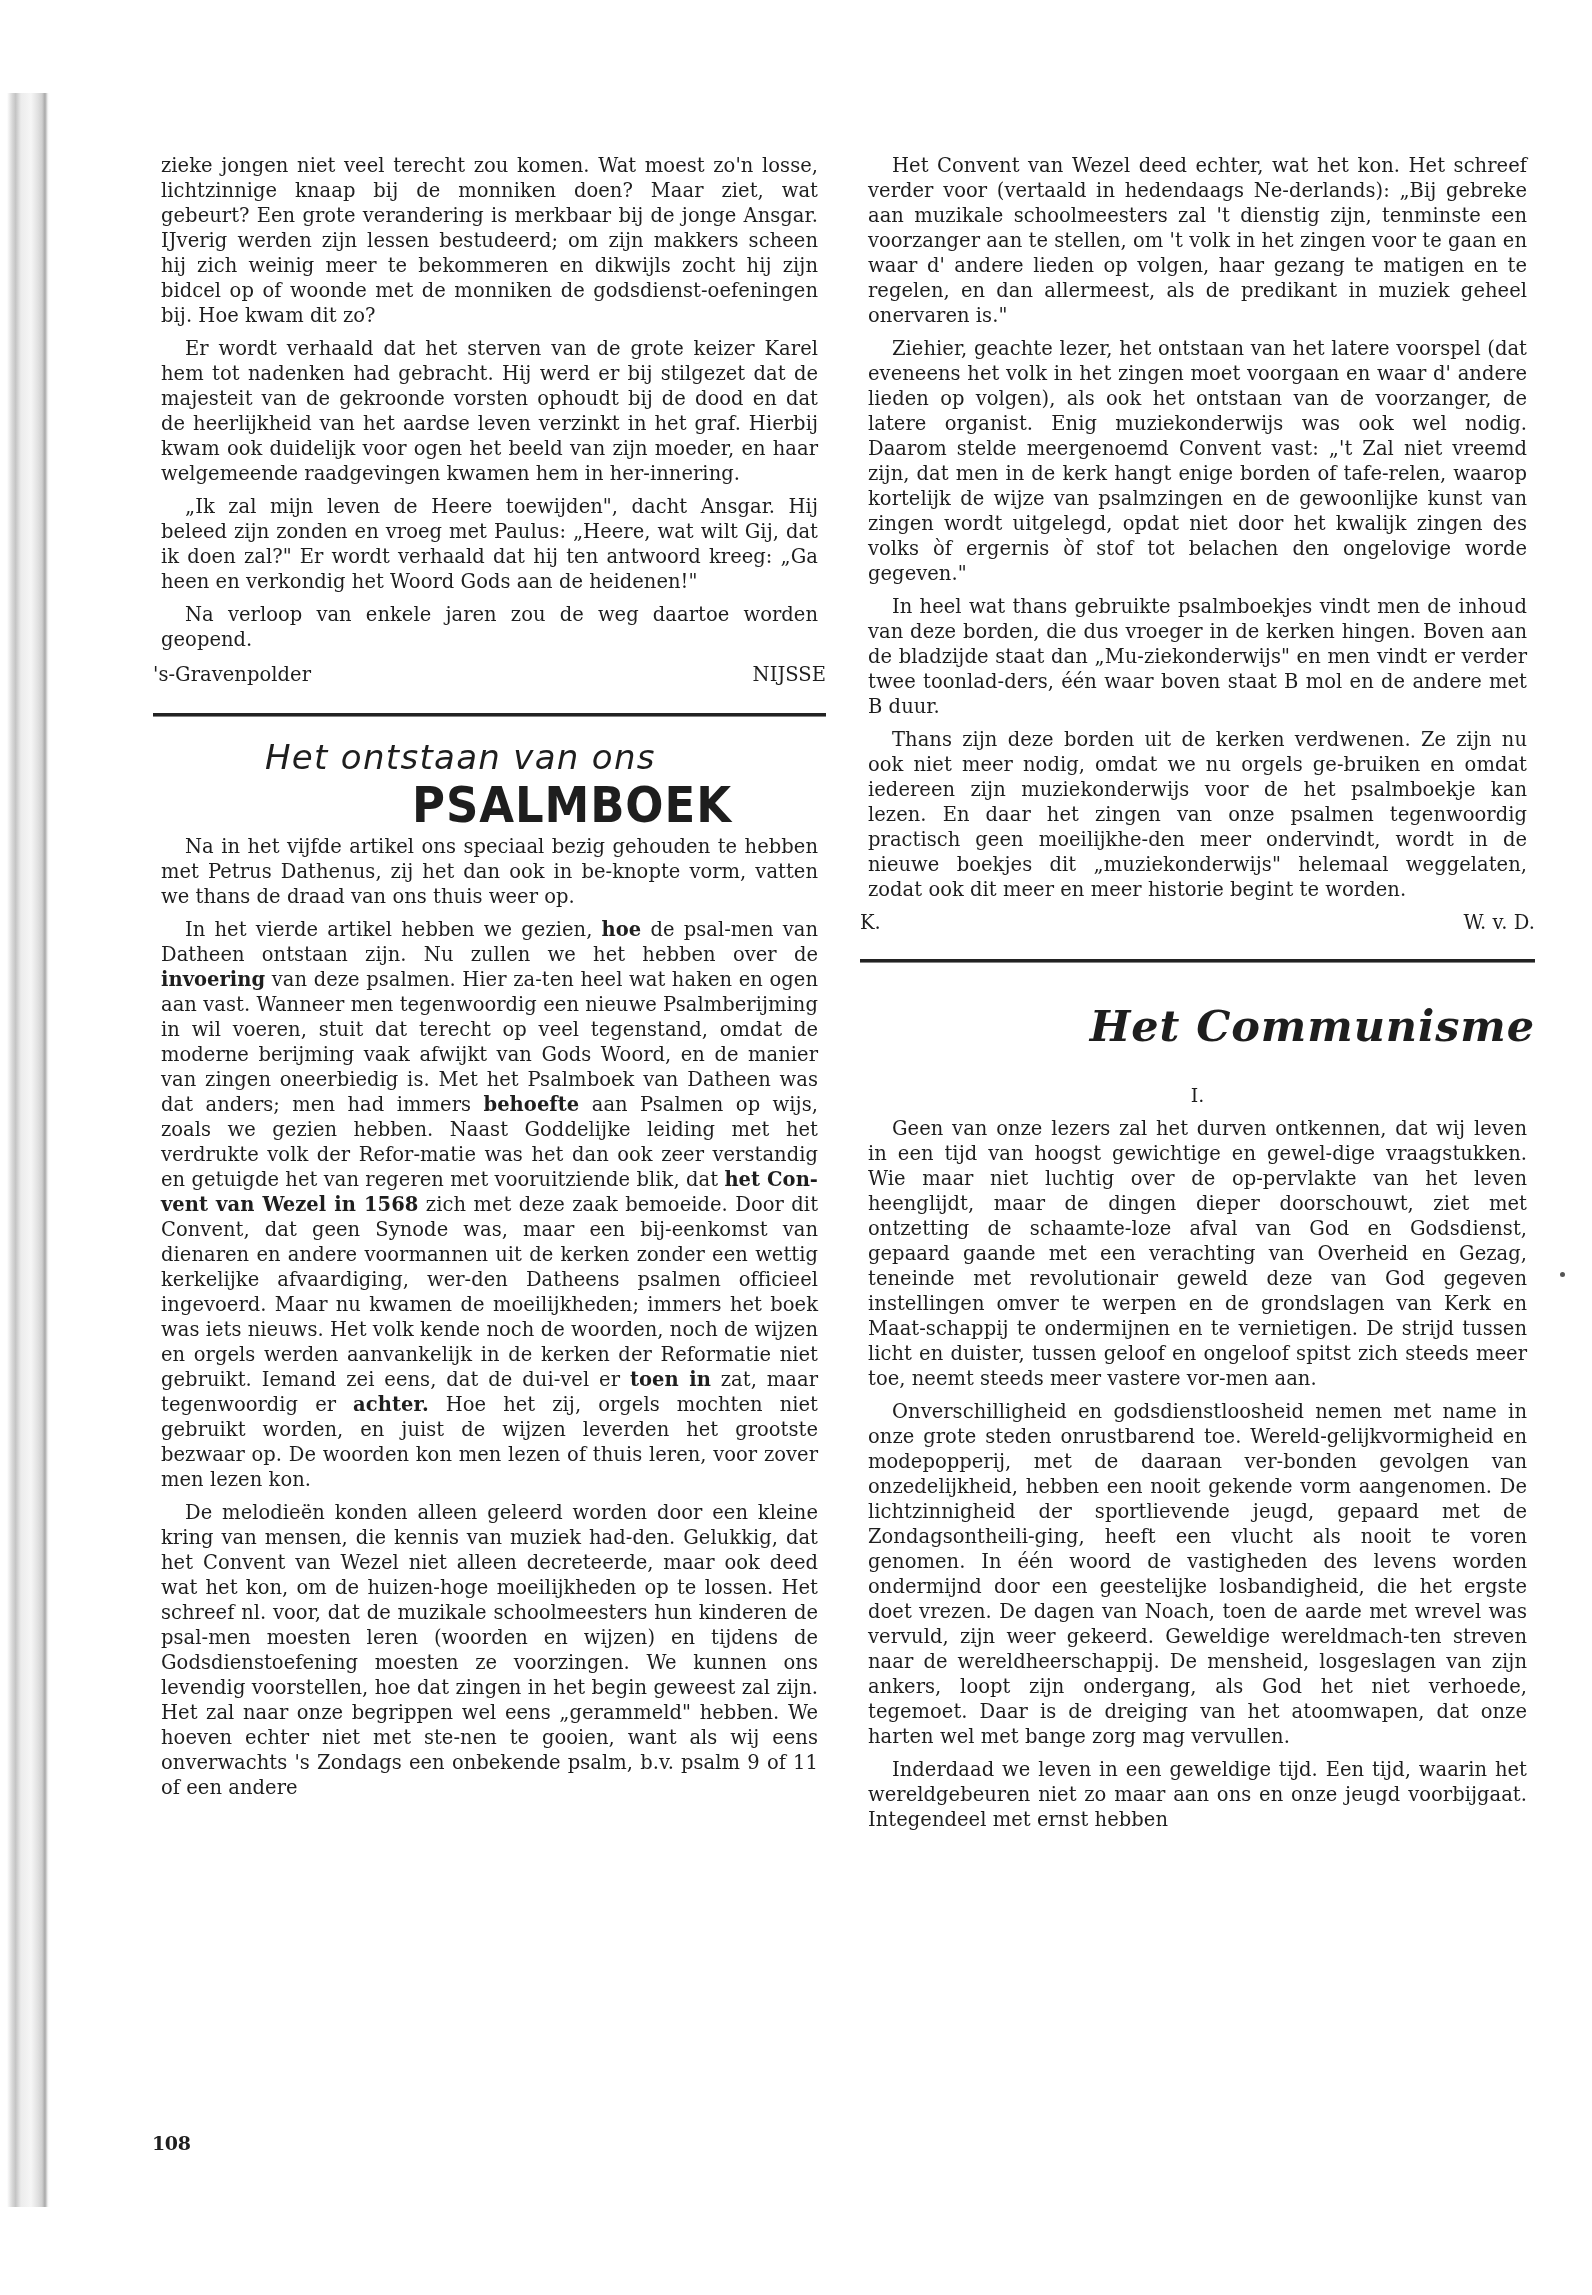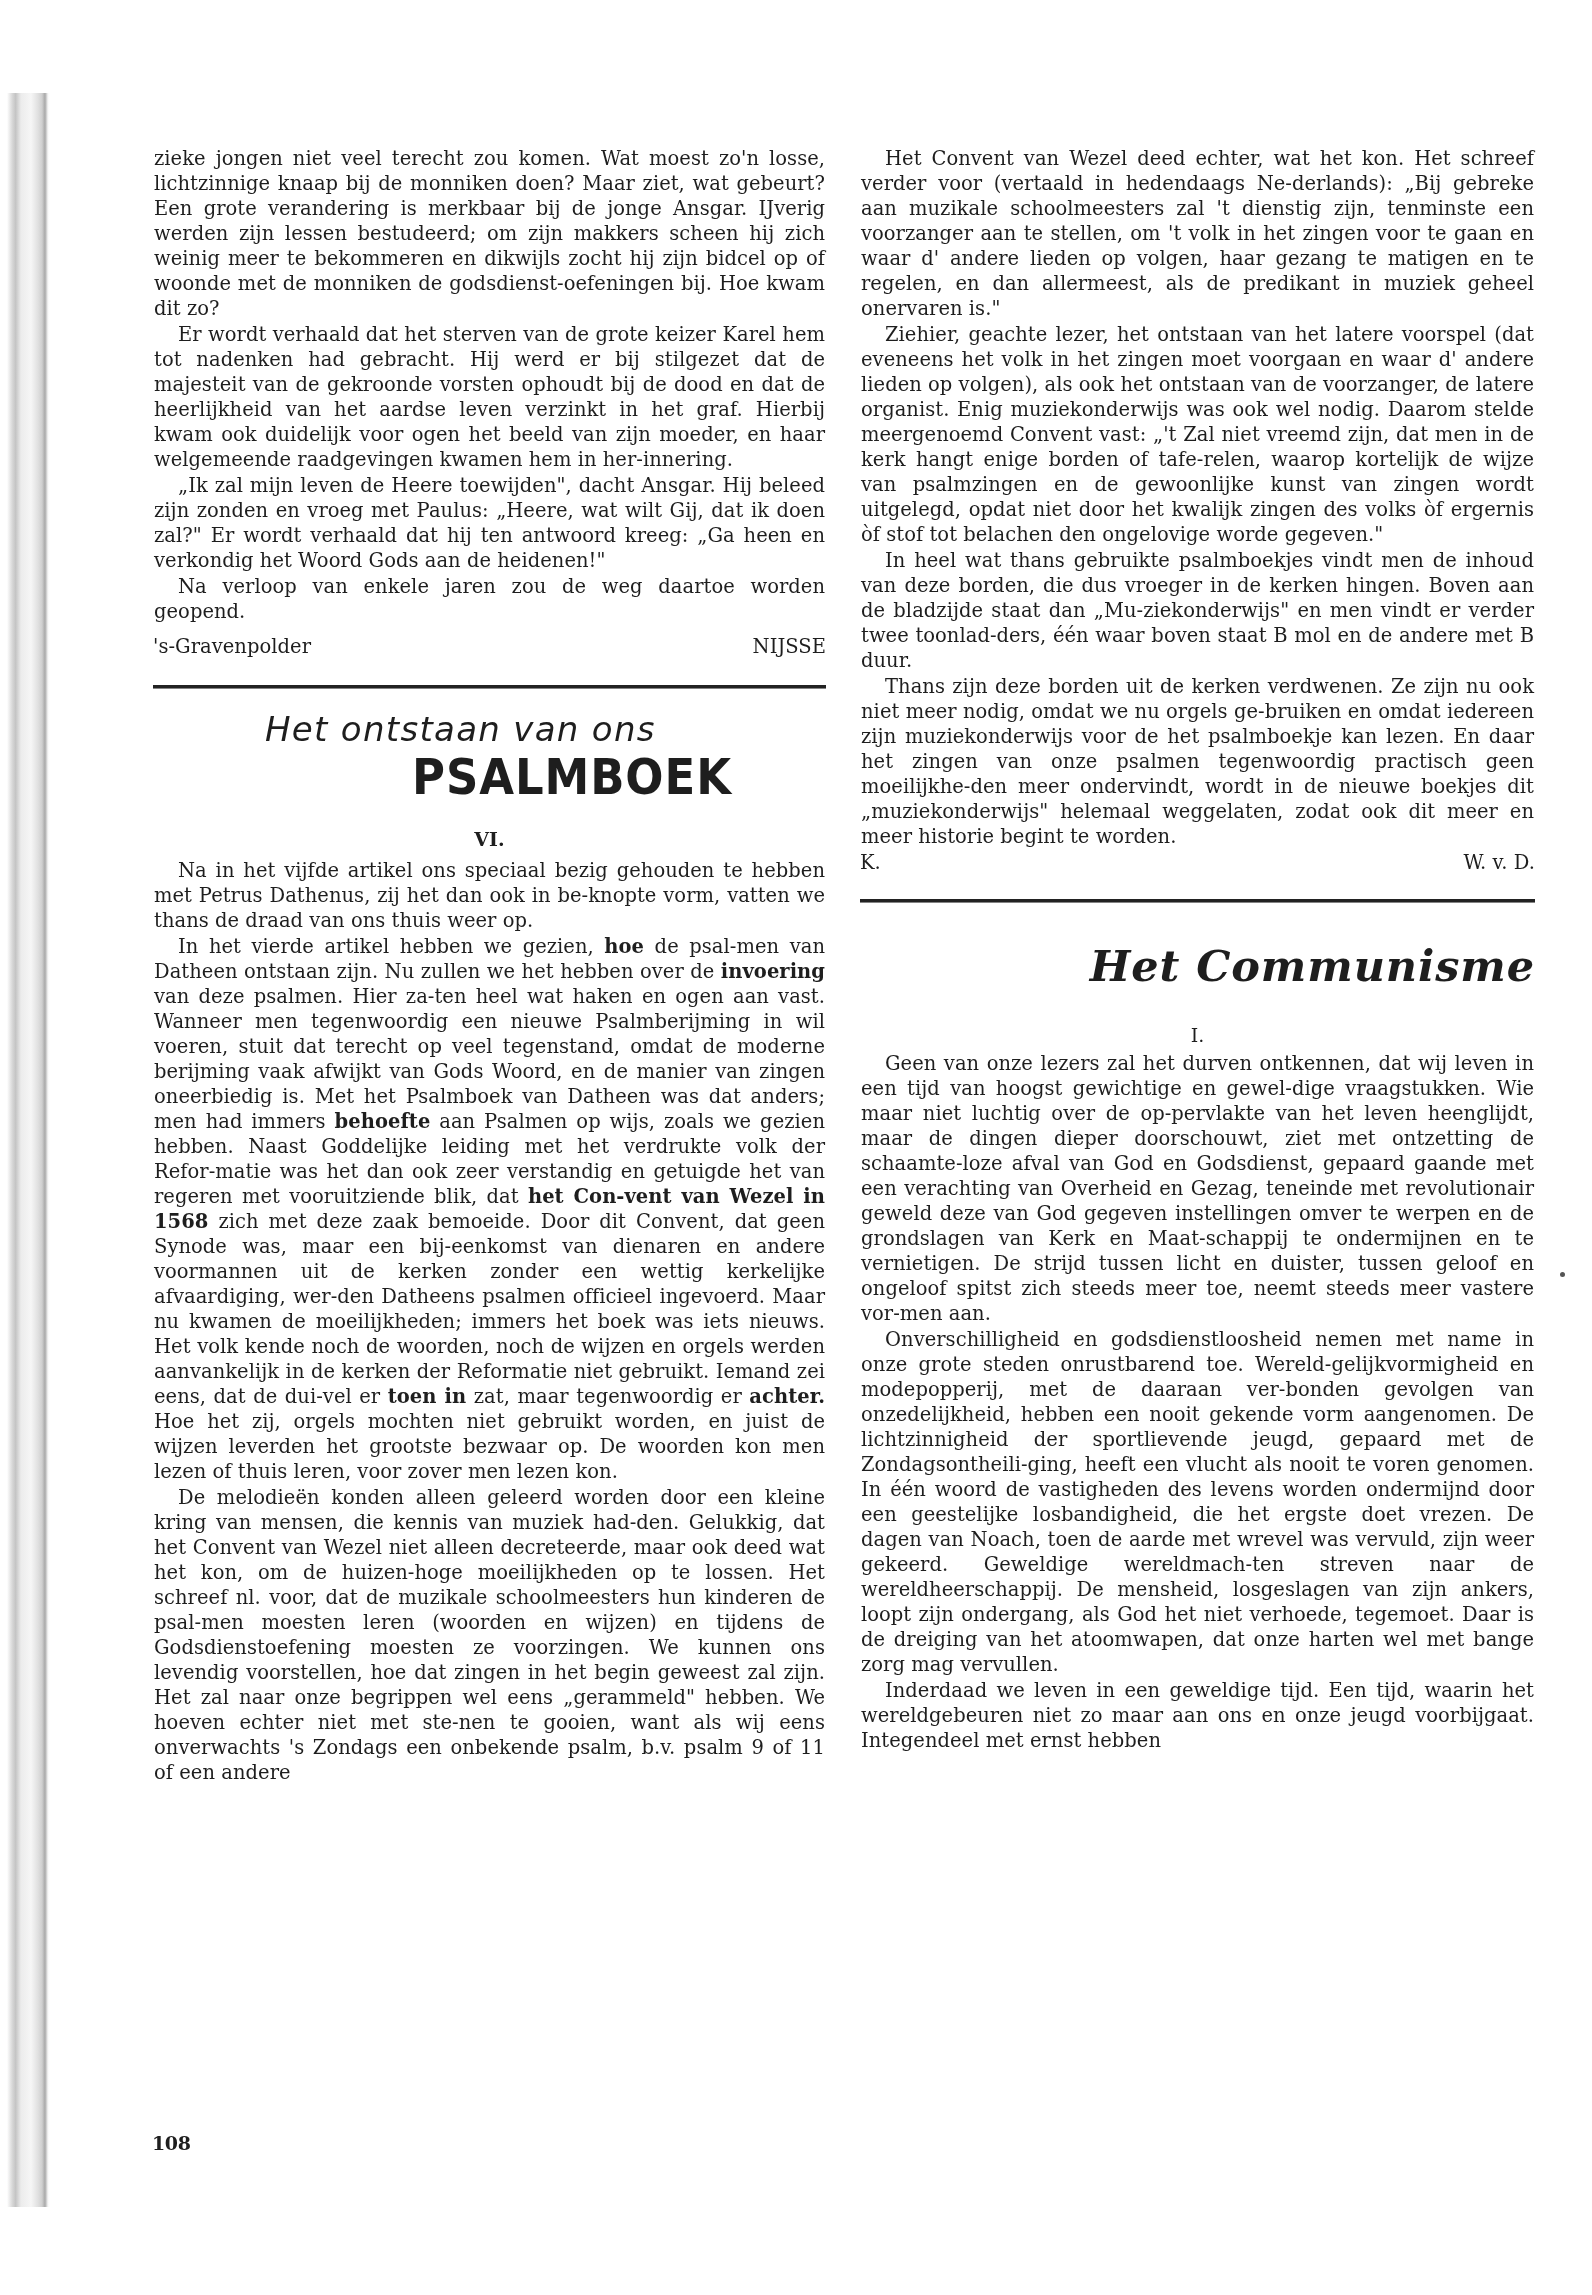--- a/index.html
+++ b/index.html
@@ -10,21 +10,21 @@
     .binding {
       position: absolute; left: 7px; top: 93px; width: 43px; height: 2114px;
       background: linear-gradient(to right, #ffffff 0px, #d8d8d8 5.2px, #c4c4c4 8.6px, #ececec 14px, #f6f6f6 24px, #e0e0e0 31px, #cfcfcf 35px, #a8a8a8 38px, #f8f8f8 41px, #ffffff 43px);
     }
     .col {
       position: absolute; width: 673px; font-size: 19.5px; line-height: 25px;
       text-align: justify; letter-spacing: 0.04px;
     }
     .col-left { left: 153px; top: 145px; }
     .col-right { left: 860px; top: 145px; width: 675px; }
-    .para { margin: 1px; text-indent: 24px; hyphens: manual; }
+    .para { margin: 8px; text-indent: 24px; hyphens: manual; }
     .para.noindent { text-indent: 0; }
     .b { font-weight: bold; }
     .signature { display: flex; justify-content: space-between; margin-top: 7px; }
     .rule {
       border: none; height: 2.6px; background: #222; margin: 0;
       box-shadow: 0 0.9px 0 #777;
     }
     .heading-italic {
       font-family: "DejaVu Sans", "Liberation Sans", sans-serif; font-style: italic;
       font-size: 34px; letter-spacing: 1.3px; text-align: left; padding-left: 112px; margin: 0;
@@ -61,21 +61,20 @@
     <span>'s-Gravenpolder</span>
     <span>NIJSSE</span>
   </div>
 
   <hr class="rule" style="margin-top:26px;">
 
   <div style="margin-top:24px;">
     <p class="heading-italic">Het ontstaan van ons</p>
     <p class="heading-big" style="margin-top:3.5px;">PSALMBOEK</p>
   </div>
-  <p class="section-num" style="margin-top:29px; margin-bottom:5.2px;">VI.</p>
 
   <p class="para">Na in het vijfde artikel ons speciaal bezig gehouden te hebben met Petrus Dathenus, zij het dan ook in be-knopte vorm, vatten we thans de draad van ons thuis weer op.</p>
   <p class="para"><span>In het vierde artikel hebben we gezien, </span><span class="b">hoe</span><span> de psal-men van Datheen ontstaan zijn. Nu zullen we het hebben over de </span><span class="b">invoering</span><span> van deze psalmen. Hier za-ten heel wat haken en ogen aan vast. Wanneer men tegenwoordig een nieuwe Psalmberijming in wil voeren, stuit dat terecht op veel tegenstand, omdat de moderne berijming vaak afwijkt van Gods Woord, en de manier van zingen oneerbiedig is. Met het Psalmboek van Datheen was dat anders; men had immers </span><span class="b">behoefte</span><span> aan Psalmen op wijs, zoals we gezien hebben. Naast Goddelijke leiding met het verdrukte volk der Refor-matie was het dan ook zeer verstandig en getuigde het van regeren met vooruitziende blik, dat </span><span class="b">het Con-vent van Wezel in 1568</span><span> zich met deze zaak bemoeide. Door dit Convent, dat geen Synode was, maar een bij-eenkomst van dienaren en andere voormannen uit de kerken zonder een wettig kerkelijke afvaardiging, wer-den Datheens psalmen officieel ingevoerd. Maar nu kwamen de moeilijkheden; immers het boek was iets nieuws. Het volk kende noch de woorden, noch de wijzen en orgels werden aanvankelijk in de kerken der Reformatie niet gebruikt. Iemand zei eens, dat de dui-vel er </span><span class="b">toen in</span><span> zat, maar tegenwoordig er </span><span class="b">achter.</span><span> Hoe het zij, orgels mochten niet gebruikt worden, en juist de wijzen leverden het grootste bezwaar op. De woorden kon men lezen of thuis leren, voor zover men lezen kon.</span></p>
   <p class="para">De melodieën konden alleen geleerd worden door een kleine kring van mensen, die kennis van muziek had-den. Gelukkig, dat het Convent van Wezel niet alleen decreteerde, maar ook deed wat het kon, om de huizen-hoge moeilijkheden op te lossen. Het schreef nl. voor, dat de muzikale schoolmeesters hun kinderen de psal-men moesten leren (woorden en wijzen) en tijdens de Godsdienstoefening moesten ze voorzingen. We kunnen ons levendig voorstellen, hoe dat zingen in het begin geweest zal zijn. Het zal naar onze begrippen wel eens „gerammeld" hebben. We hoeven echter niet met ste-nen te gooien, want als wij eens onverwachts 's Zondags een onbekende psalm, b.v. psalm 9 of 11 of een andere</p>
 </div>
 
 <div class="col col-right">
   <p class="para">Het Convent van Wezel deed echter, wat het kon. Het schreef verder voor (vertaald in hedendaags Ne-derlands): „Bij gebreke aan muzikale schoolmeesters zal 't dienstig zijn, tenminste een voorzanger aan te stellen, om 't volk in het zingen voor te gaan en waar d' andere lieden op volgen, haar gezang te matigen en te regelen, en dan allermeest, als de predikant in muziek geheel onervaren is."</p>
   <p class="para">Ziehier, geachte lezer, het ontstaan van het latere voorspel (dat eveneens het volk in het zingen moet voorgaan en waar d' andere lieden op volgen), als ook het ontstaan van de voorzanger, de latere organist. Enig muziekonderwijs was ook wel nodig. Daarom stelde meergenoemd Convent vast: „'t Zal niet vreemd zijn, dat men in de kerk hangt enige borden of tafe-relen, waarop kortelijk de wijze van psalmzingen en de gewoonlijke kunst van zingen wordt uitgelegd, opdat niet door het kwalijk zingen des volks òf ergernis òf stof tot belachen den ongelovige worde gegeven."</p>
   <p class="para">In heel wat thans gebruikte psalmboekjes vindt men de inhoud van deze borden, die dus vroeger in de kerken hingen. Boven aan de bladzijde staat dan „Mu-ziekonderwijs" en men vindt er verder twee toonlad-ders, één waar boven staat B mol en de andere met B duur.</p>

